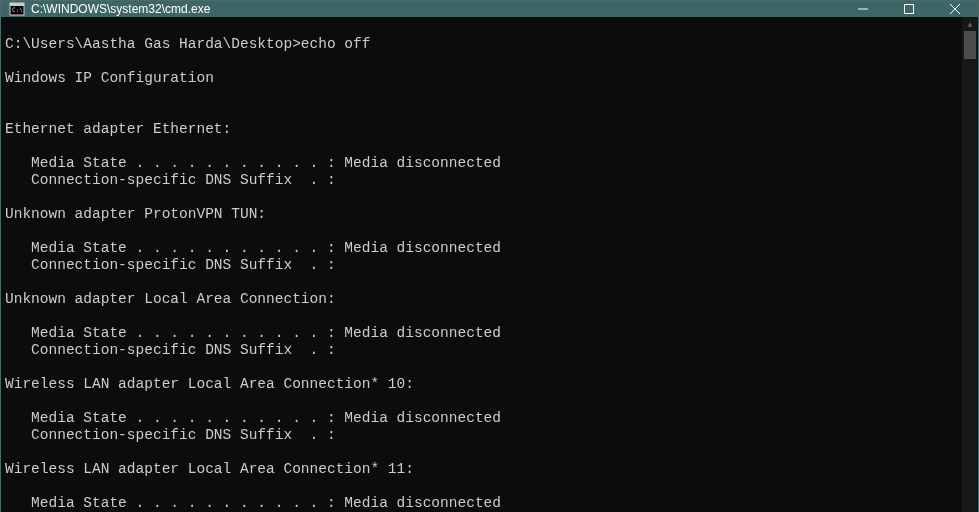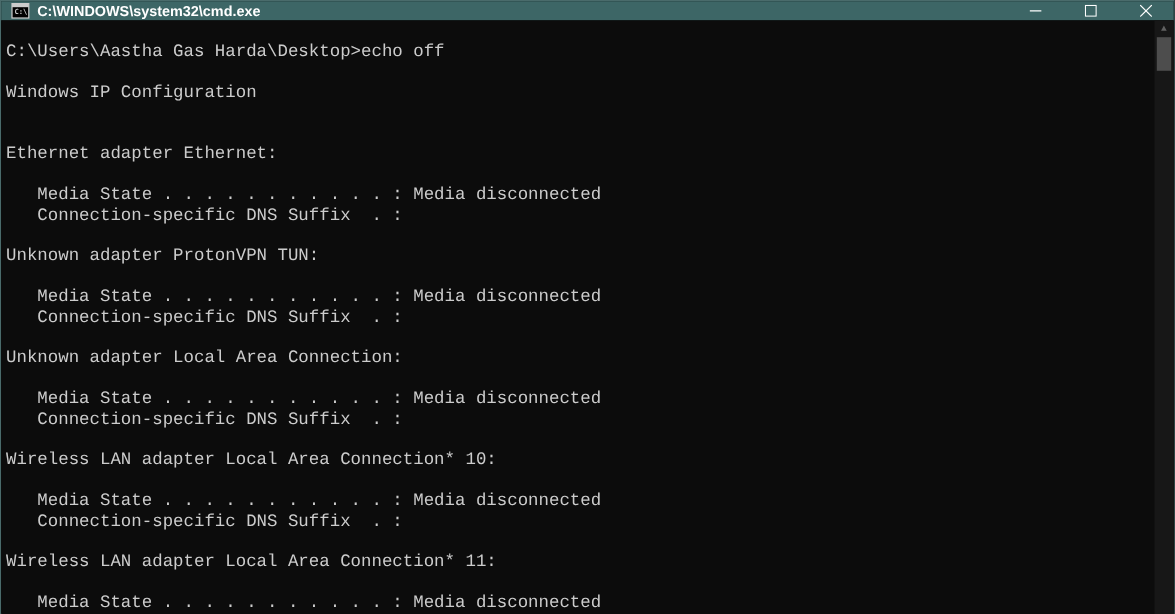--- a/index.html
+++ b/index.html
@@ -22,21 +22,20 @@
       border: 1px solid #4a6b6b;
     }
     .titlebar {
       height: 30px;
       background: #3d6666;
       display: flex;
       align-items: center;
       color: #fff;
       font-family: 'Segoe UI', sans-serif;
       font-size: 12px;
-      font-weight: bold;
     }
     .titlebar-icon {
       width: 16px;
       height: 16px;
       margin-left: 8px;
       margin-right: 6px;
       display: flex;
       align-items: center;
       justify-content: center;
     }

